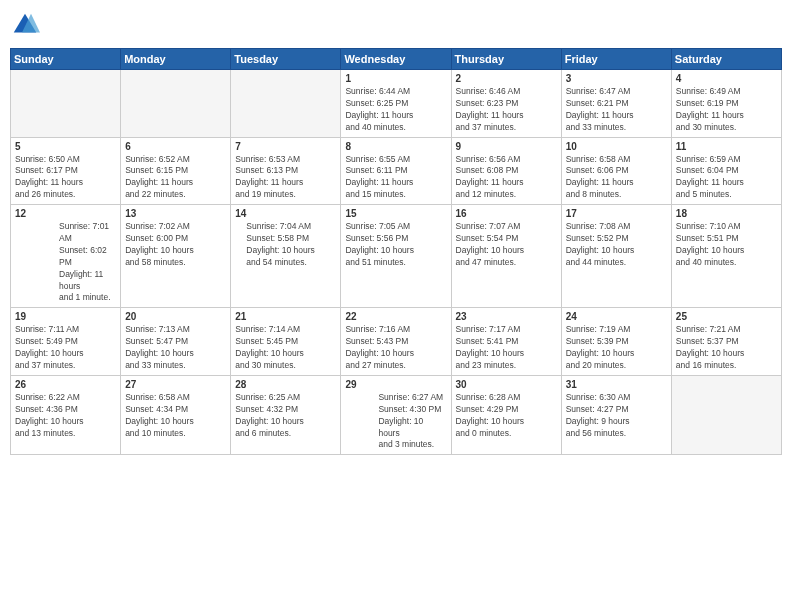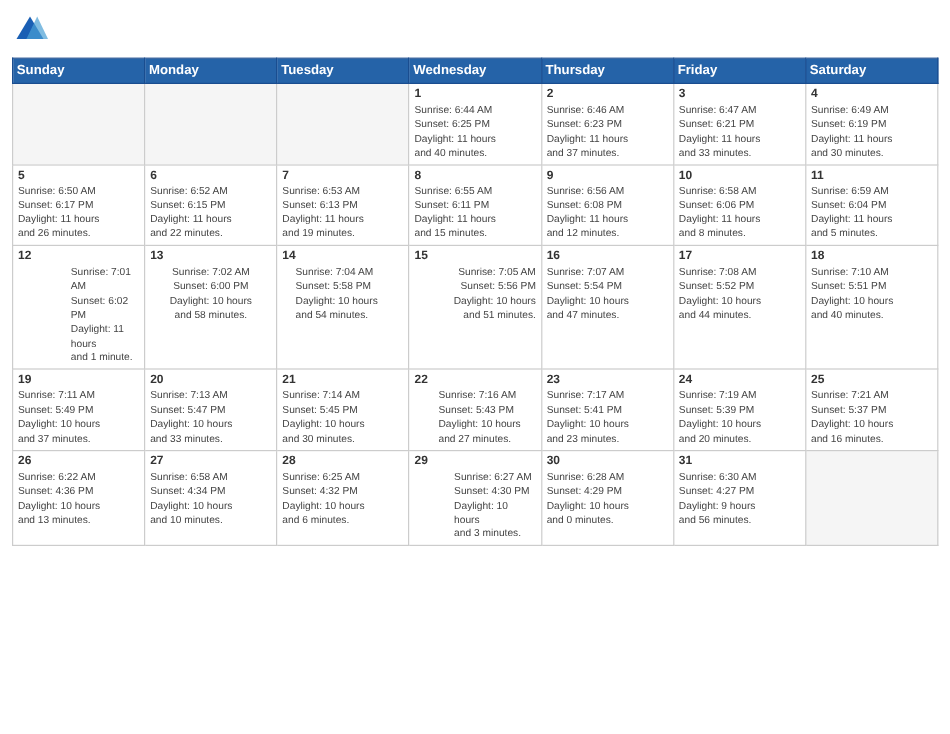--- a/index.html
+++ b/index.html
@@ -222,35 +222,35 @@
         <tr>
           <td>
             <div class="day-number">12</div>
             <div class="day-info" style="white-space: pre-line; margin-left: 44px;">Sunrise: 7:01 AM
 Sunset: 6:02 PM
 Daylight: 11 hours
 and 1 minute.</div>
           </td>
           <td>
             <div class="day-number">13</div>
-            <div class="day-info" style="white-space: pre-line; text-align: center;">Sunrise: 7:02 AM
+            <div class="day-info" style="white-space: pre-line;">Sunrise: 7:02 AM
 Sunset: 6:00 PM
 Daylight: 10 hours
 and 58 minutes.</div>
           </td>
           <td>
             <div class="day-number">14</div>
             <div class="day-info" style="white-space: pre-line; margin-left: 11px;">Sunrise: 7:04 AM
 Sunset: 5:58 PM
 Daylight: 10 hours
 and 54 minutes.</div>
           </td>
           <td>
             <div class="day-number">15</div>
-            <div class="day-info" style="white-space: pre-line; text-align: right;">Sunrise: 7:05 AM
+            <div class="day-info" style="white-space: pre-line;">Sunrise: 7:05 AM
 Sunset: 5:56 PM
 Daylight: 10 hours
 and 51 minutes.</div>
           </td>
           <td>
             <div class="day-number">16</div>
             <div class="day-info" style="white-space: pre-line;">Sunrise: 7:07 AM
 Sunset: 5:54 PM
 Daylight: 10 hours
 and 47 minutes.</div>
@@ -287,21 +287,21 @@
           </td>
           <td>
             <div class="day-number">21</div>
             <div class="day-info" style="white-space: pre-line;">Sunrise: 7:14 AM
 Sunset: 5:45 PM
 Daylight: 10 hours
 and 30 minutes.</div>
           </td>
           <td>
             <div class="day-number">22</div>
-            <div class="day-info" style="white-space: pre-line; margin-left: 20px;">Sunrise: 7:16 AM
+            <div class="day-info" style="white-space: pre-line;">Sunrise: 7:16 AM
 Sunset: 5:43 PM
 Daylight: 10 hours
 and 27 minutes.</div>
           </td>
           <td>
             <div class="day-number">23</div>
             <div class="day-info" style="white-space: pre-line;">Sunrise: 7:17 AM
 Sunset: 5:41 PM
 Daylight: 10 hours
 and 23 minutes.</div>

